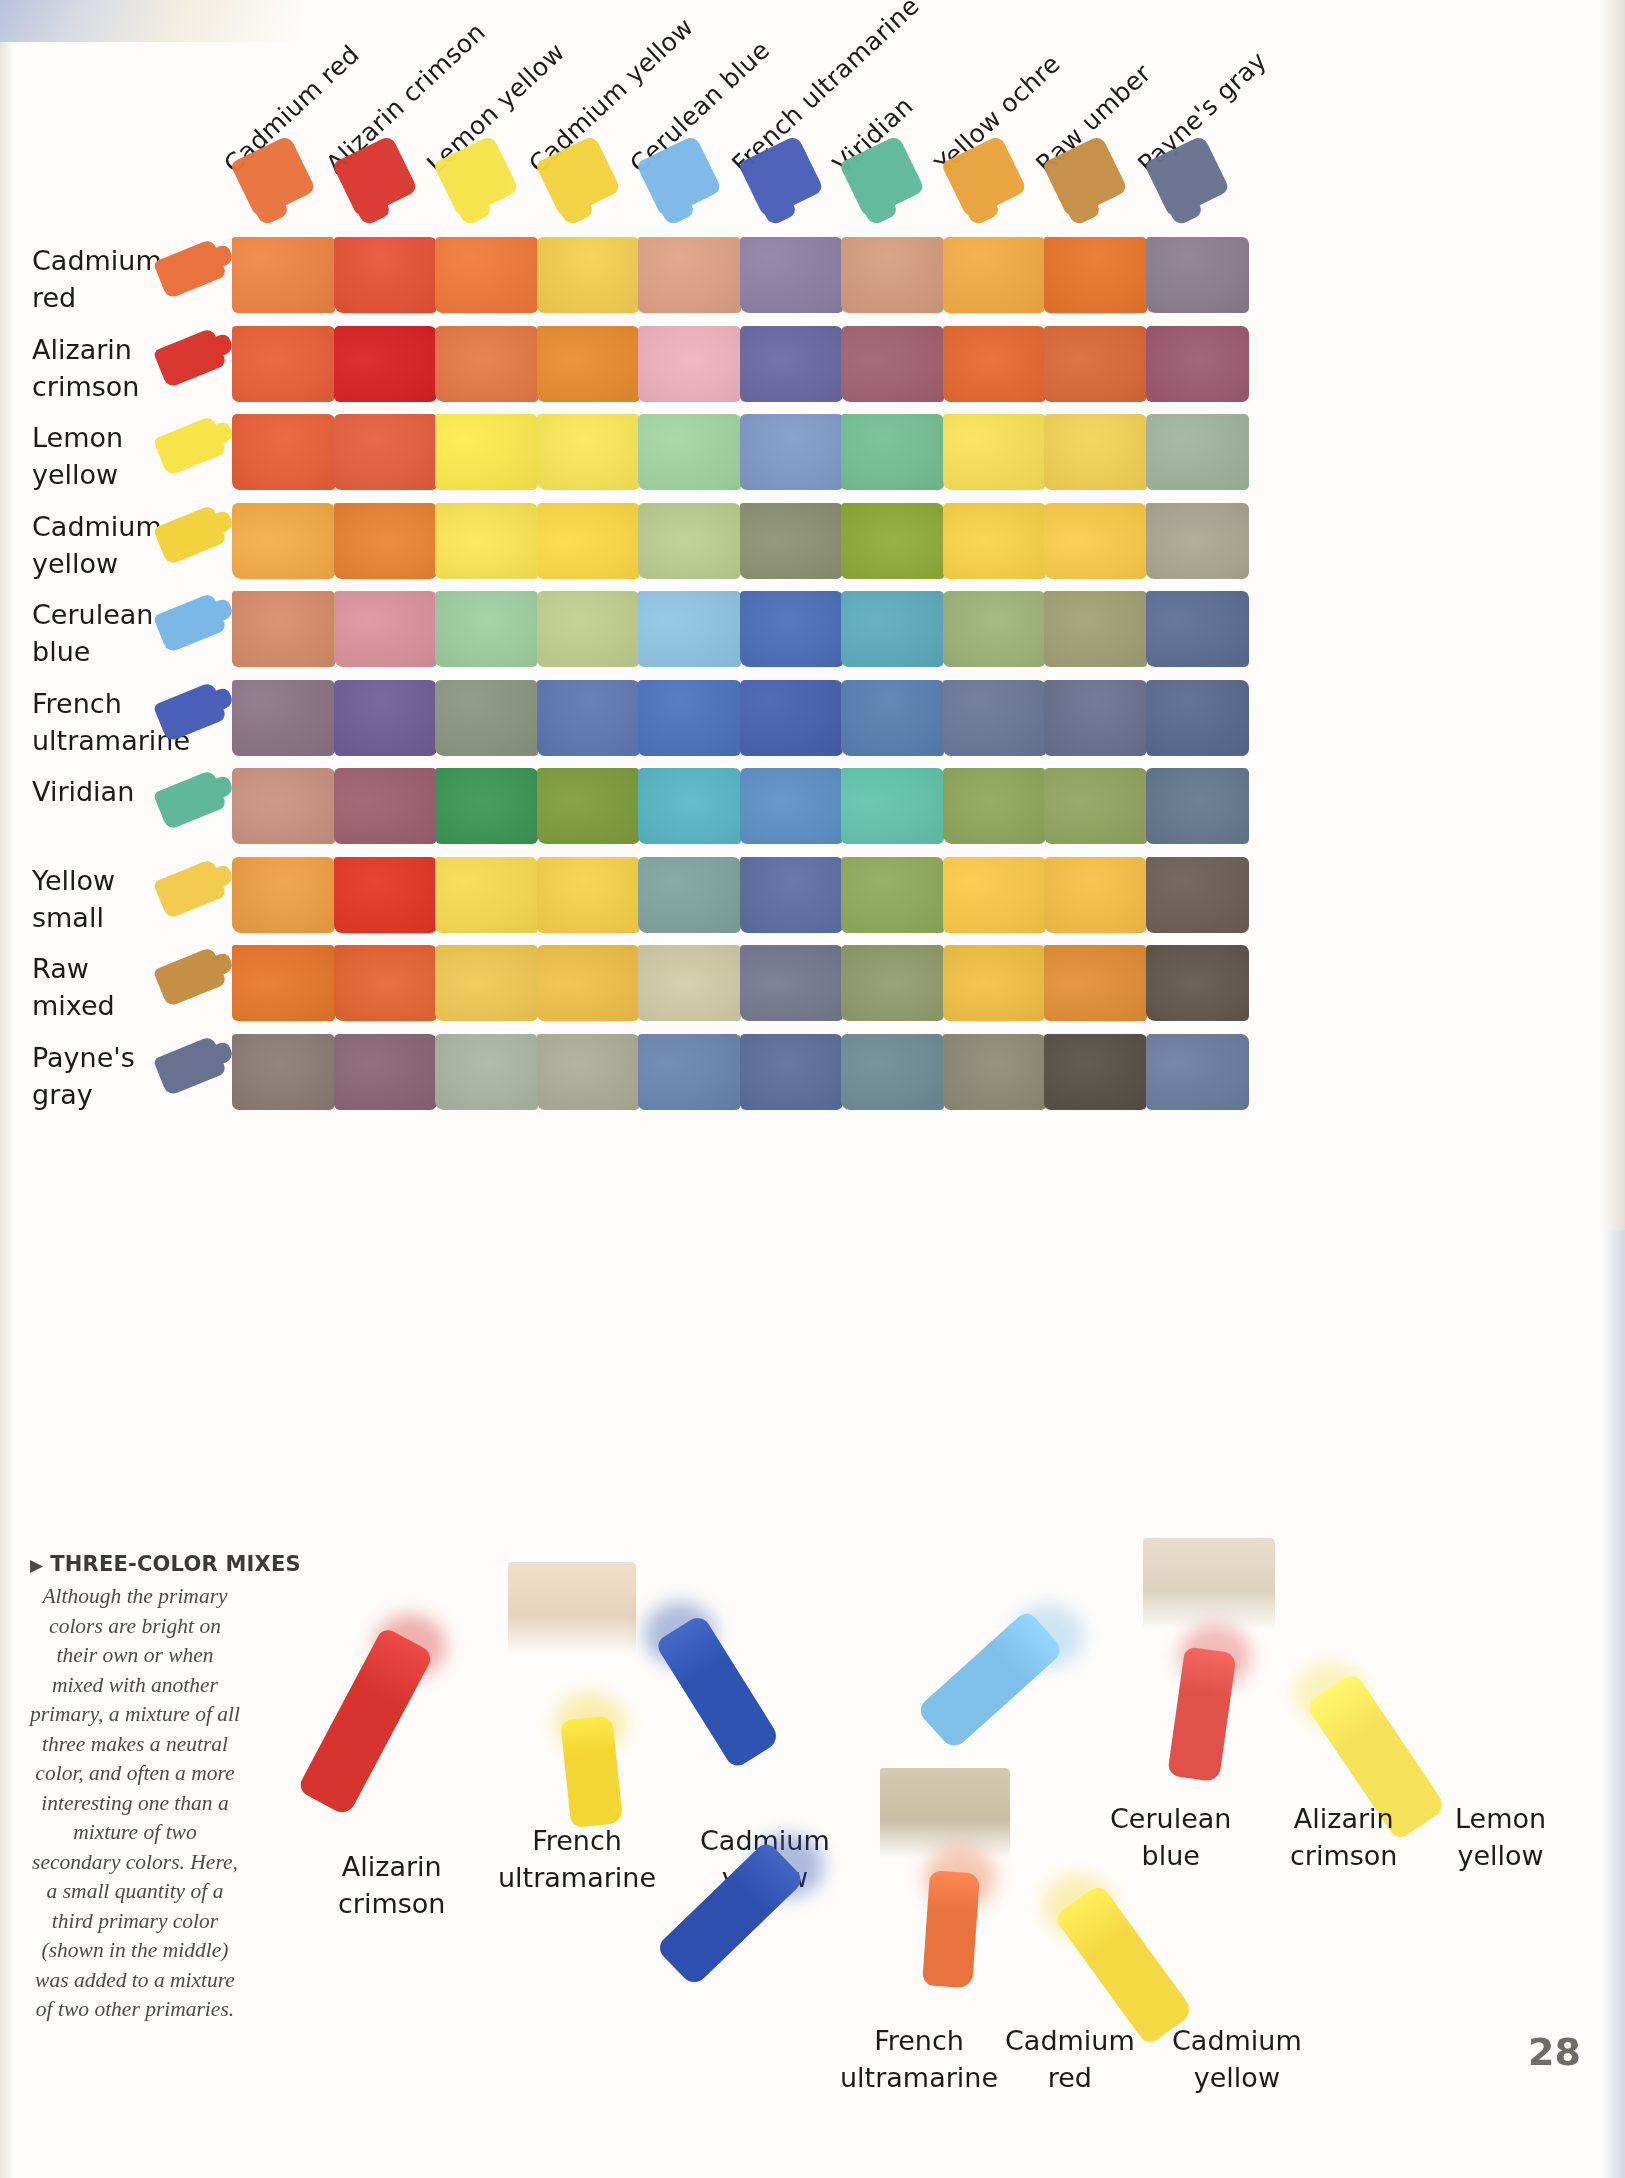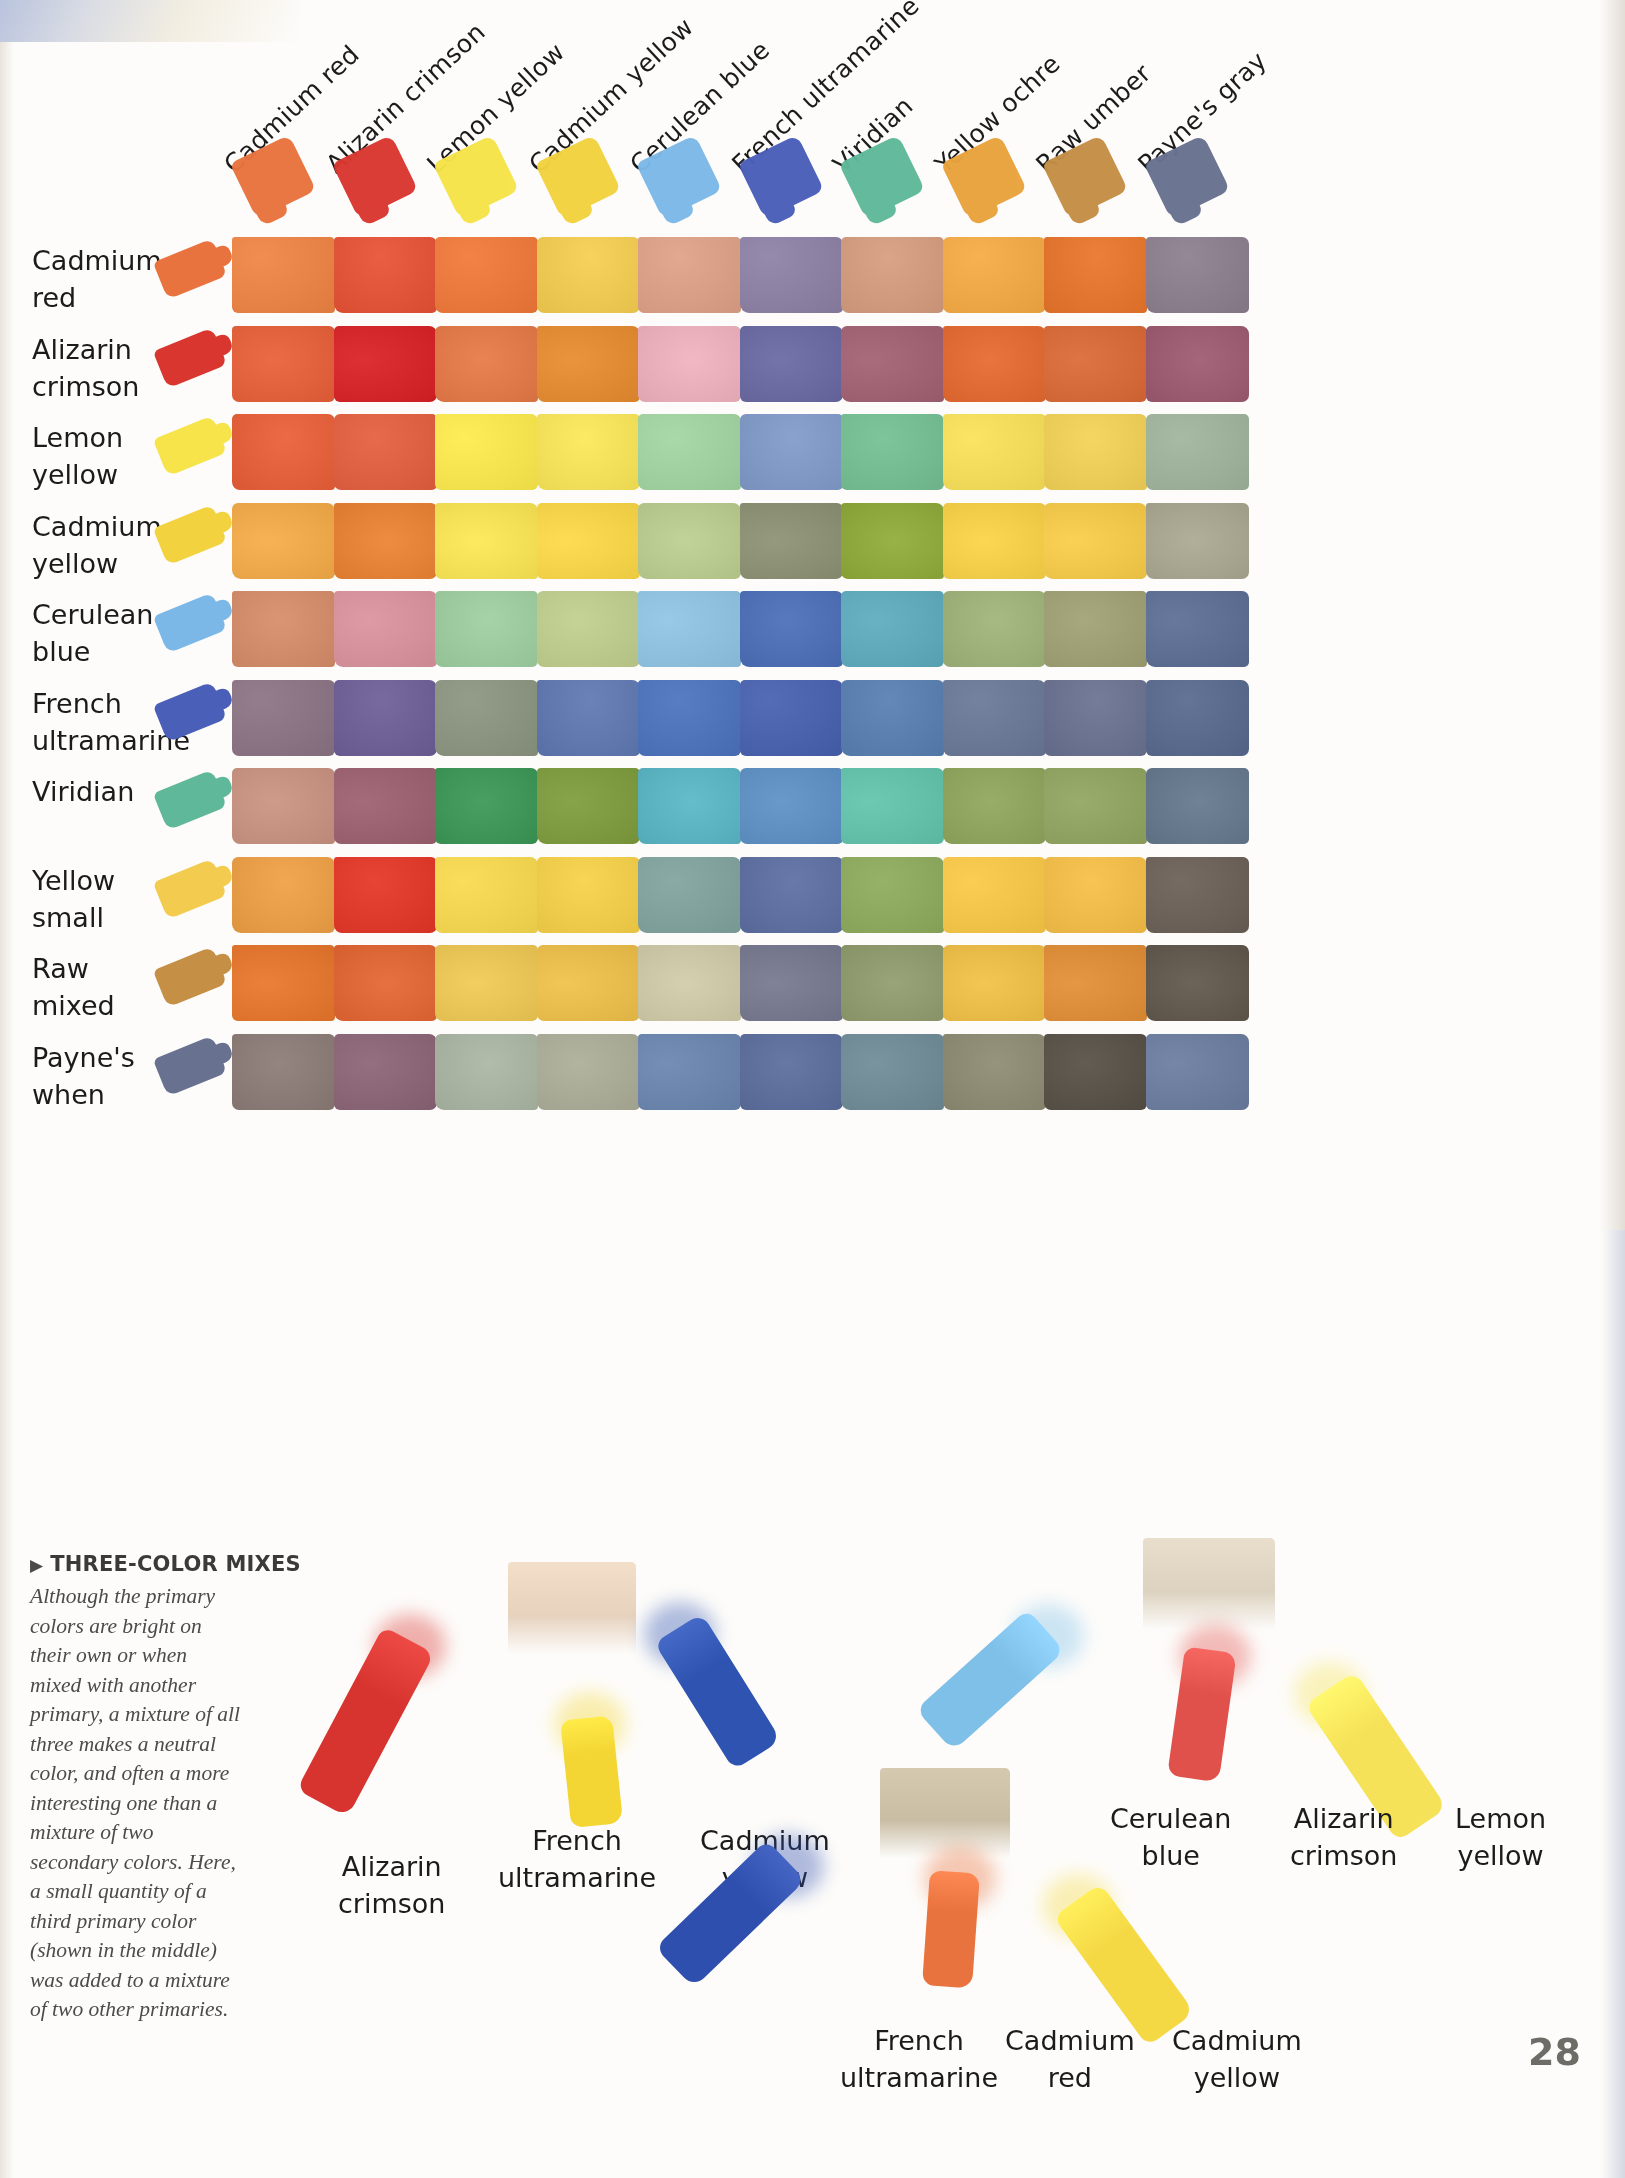--- a/index.html
+++ b/index.html
@@ -86,21 +86,21 @@
   }
 
   
   #grid { position:absolute; z-index:10; }
   .swatch {
     position:absolute;
     border-radius:4px 6px 5px 7px;
   }
 
   
-  #caption { position:absolute; left:30px; top:1552px; width:210px; z-index:15; }
+  #caption { position:absolute; left:30px; top:1552px; width:210px; z-index:15;text-align:center; }
   .cap-head {
     font-family:"DejaVu Sans", sans-serif;
     font-weight:bold;
     font-size:21px;
     letter-spacing:.2px;
     color:#3a3a38;
     margin:0 0 6px 0;
     white-space:nowrap;
   }
   .cap-arrow { display:inline-block; margin-right:7px; color:#4a4a46; font-size:17px; }
@@ -218,21 +218,21 @@
       <div>small</div>
     </div>
     <div class="row-stroke" style="background: rgb(242, 203, 79); left: 158px; top: 868.5px;"></div>
     <div class="row-label" style="top: 950px;">
       <div>Raw</div>
       <div>mixed</div>
     </div>
     <div class="row-stroke" style="background: rgb(197, 143, 70); left: 158px; top: 957px;"></div>
     <div class="row-label" style="top: 1038.5px;">
       <div>Payne's</div>
-      <div>when</div>
+      <div>gray</div>
     </div>
     <div class="row-stroke" style="background: rgb(104, 113, 143); left: 158px; top: 1045.5px;"></div>
   </div>
 <div id="grid">
     <div class="swatch" style="left: 232px; top: 237px; width: 103px; height: 76px; background: radial-gradient(at 28% 26%, rgb(241, 141, 81) 0%, rgb(231, 131, 71) 55%, rgb(222, 122, 62) 100%); border-radius: 3px 5px 4px 6px;"></div>
     <div class="swatch" style="left: 333.5px; top: 237px; width: 103px; height: 76px; background: radial-gradient(at 46% 26%, rgb(234, 95, 68) 0%, rgb(224, 85, 58) 55%, rgb(215, 76, 49) 100%); border-radius: 4px 7px 5px 9px;"></div>
     <div class="swatch" style="left: 435px; top: 237px; width: 103px; height: 76px; background: radial-gradient(at 34% 26%, rgb(242, 130, 70) 0%, rgb(232, 120, 60) 55%, rgb(223, 111, 51) 100%); border-radius: 5px 5px 6px 8px;"></div>
     <div class="swatch" style="left: 536.5px; top: 237px; width: 103px; height: 76px; background: radial-gradient(at 52% 26%, rgb(247, 210, 92) 0%, rgb(237, 200, 82) 55%, rgb(228, 191, 73) 100%); border-radius: 6px 7px 7px;"></div>
     <div class="swatch" style="left: 638px; top: 237px; width: 103px; height: 76px; background: radial-gradient(at 40% 26%, rgb(227, 169, 144) 0%, rgb(217, 159, 134) 55%, rgb(208, 150, 125) 100%); border-radius: 3px 5px 4px 6px;"></div>
     <div class="swatch" style="left: 739.5px; top: 237px; width: 103px; height: 76px; background: radial-gradient(at 28% 26%, rgb(149, 137, 172) 0%, rgb(139, 127, 162) 55%, rgb(130, 118, 153) 100%); border-radius: 4px 7px 5px 9px;"></div>

